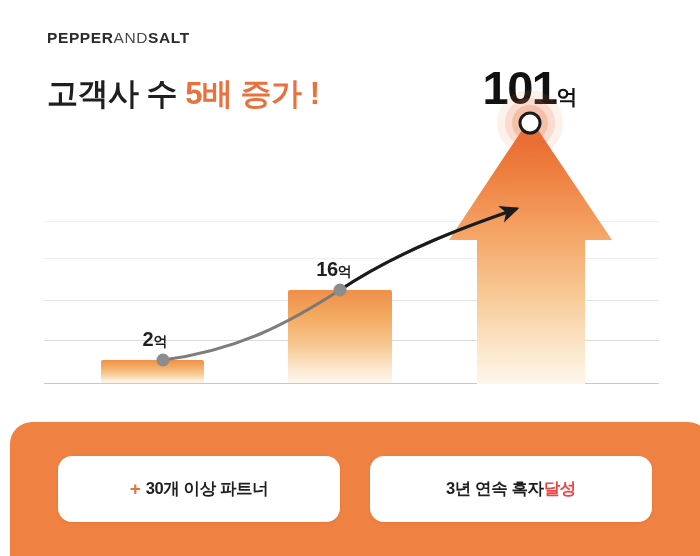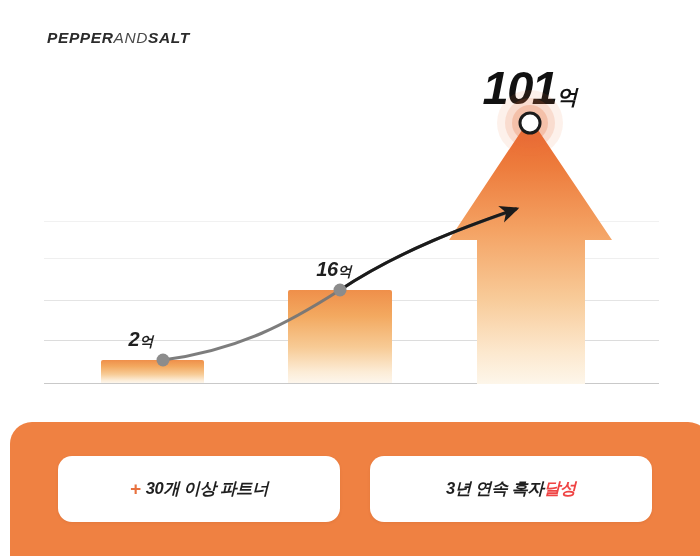--- a/index.html
+++ b/index.html
@@ -11,21 +11,20 @@
     font-family: "Liberation Sans", "DejaVu Sans", sans-serif;
     overflow: hidden;
     position: relative;
   }
 
   .page {
     position: relative;
     width: 576px;
     height: 556px;
     background: #ffffff;
-    font-style: italic;
   }
 
   
   .logo {
     position: absolute;
     left: 47px;
     top: 29px;
     font-size: 15.5px;
     letter-spacing: 0.6px;
     color: #2b2b2b;
@@ -150,21 +149,21 @@
   
   .vlabel {
     position: absolute;
     font-weight: 700;
     color: #1f1f1f;
     white-space: nowrap;
     transform: translateX(-50%);
   }
   .vlabel .num  { font-size: 20px; letter-spacing: -0.3px; text-align: right; }
   .vlabel .unit { font-size: 14px; }
-  .vlabel-2022 { left: 141px; top: 128px; }
+  .vlabel-2022 { left: 155px; top: 128px; }
   .vlabel-2023 { left: 334px; top: 58px; }
 
   .vlabel-top {
     position: absolute;
     left: 530px;
     top: 60px;
     transform: translateX(-50%);
     font-weight: 700;
     color: #111111;
     white-space: nowrap;
@@ -240,20 +239,21 @@
 </head>
 <body>
 
 <div class="page">
 
   <div class="logo">
     <span class="lg-strong">PEPPER</span><span class="lg-light">AND</span><span class="lg-strong">SALT</span>
   </div>
 
   <div class="headline">
+    <span class="hl-line"><span>고객사 수 </span><span class="hl-accent">5배 증가 !</span></span>
   </div>
 
   <div class="chart">
 
     <div class="gridlines">
       <div class="gridline g0"></div>
       <div class="gridline g1"></div>
       <div class="gridline g2"></div>
       <div class="gridline g3"></div>
     </div>

